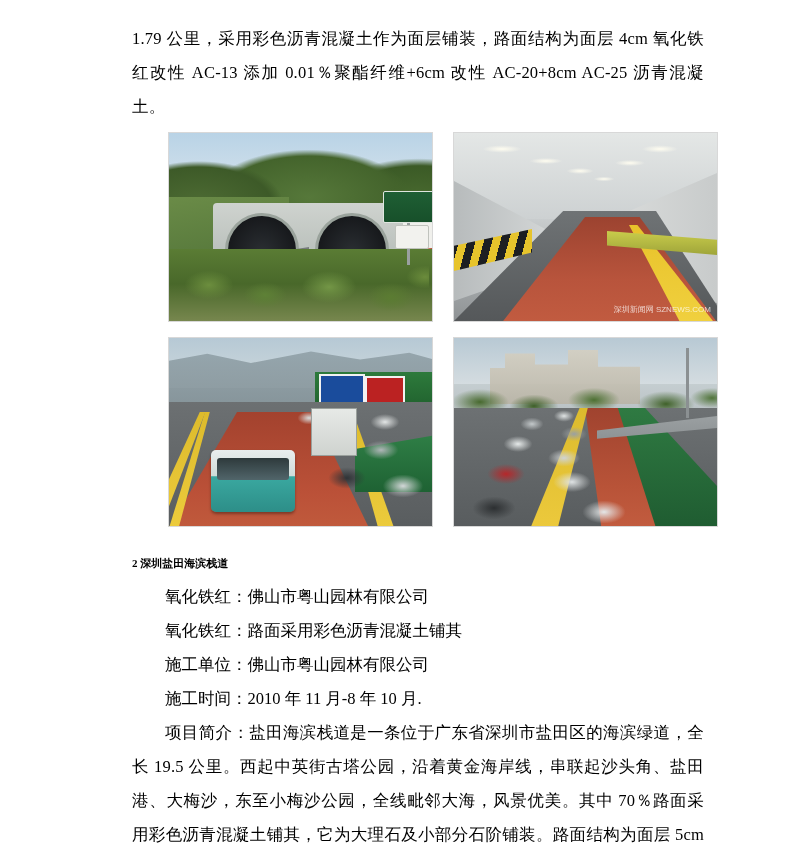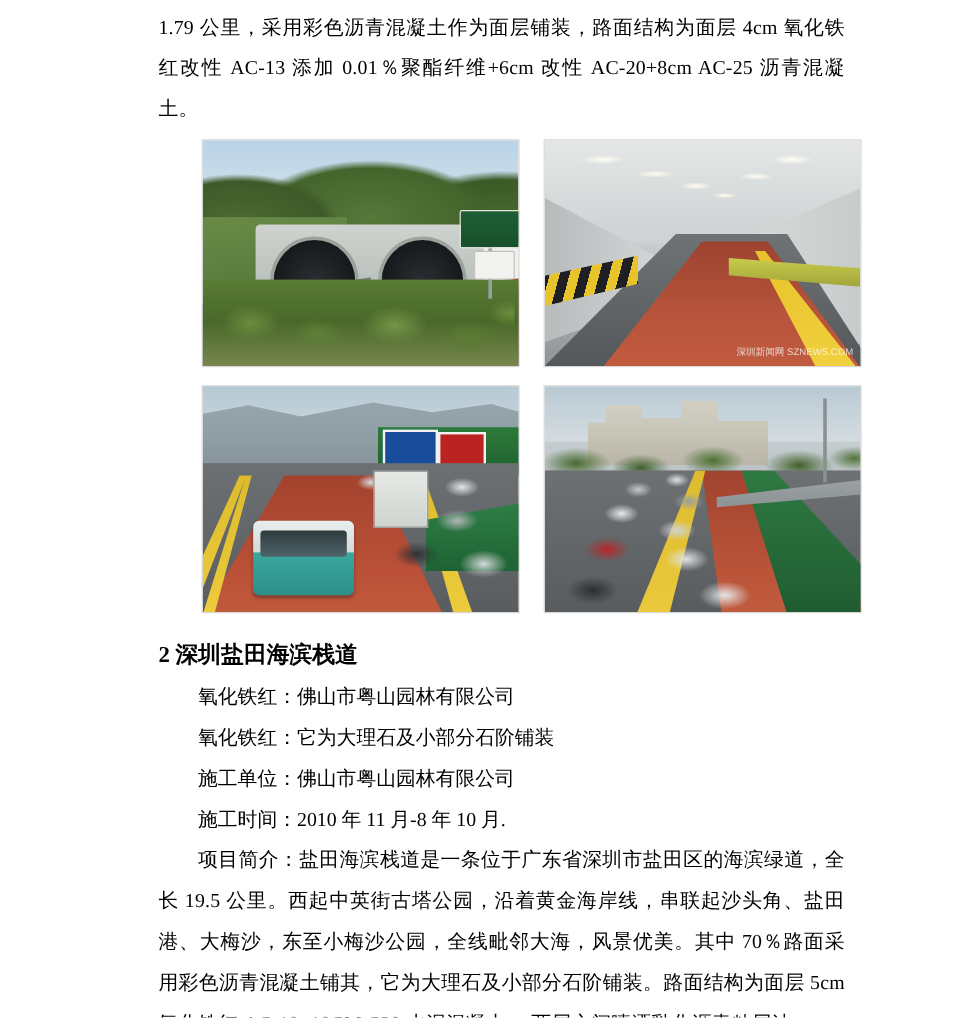--- a/index.html
+++ b/index.html
@@ -12,38 +12,38 @@
     height: 848px;
     font-family: "Liberation Serif", "DejaVu Serif", serif;
     color: #000000;
     overflow: hidden;
   }
   .page {
     position: relative;
     width: 800px;
     height: 792px;
     box-sizing: border-box;
-    padding: 0 96px 0 132px;
+    padding: 16px 96px 0 132px;
   }
   .para {
     font-size: 16.5px;
     line-height: 34px;
     text-align: justify;
     text-justify: inter-ideograph;
     letter-spacing: 0.2px;
     margin: 0;
   }
   .para.first {
     padding-top: 6px;
   }
   .indent {
     text-indent: 33px;
   }
   .heading {
-    font-size: 19px;
+    font-size: 11px;
     line-height: 34px;
     font-weight: bold;
     margin: 0;
     padding-top: 4px;
   }
   .field {
     font-size: 16.5px;
     line-height: 34px;
     margin: 0;
     text-indent: 33px;
@@ -420,19 +420,19 @@
         <div class="guardrail"></div>
         <div class="lamp"></div>
         <div class="traffic4"></div>
       </div>
     </div>
   </div>
 
   <h2 class="heading">2 深圳盐田海滨栈道</h2>
 
   <p class="field"><span>氧化铁红：</span><span>佛山市粤山园林有限公司</span></p>
-  <p class="field"><span>氧化铁红：</span><span>它为大理石及小部分石阶铺装</span></p>
+  <p class="field"><span>氧化铁红：</span><span>路面采用彩色沥青混凝土铺其</span></p>
   <p class="field"><span>施工单位：</span><span>佛山市粤山园林有限公司</span></p>
   <p class="field"><span>施工时间：</span><span>2010 年 11 月-8 年 10 月.</span></p>
 
   <p class="para indent">项目简介：盐田海滨栈道是一条位于广东省深圳市盐田区的海滨绿道，全长 19.5 公里。西起中英街古塔公园，沿着黄金海岸线，串联起沙头角、盐田港、大梅沙，东至小梅沙公园，全线毗邻大海，风景优美。其中 70％路面采用彩色沥青混凝土铺其，它为大理石及小部分石阶铺装。路面结构为面层 5cm 氧化铁红 AC-10+10CM C20 水泥混凝土 ，两层之间喷洒乳化沥青粘层油。</p>
 
 </div>
 
 </body></html>

